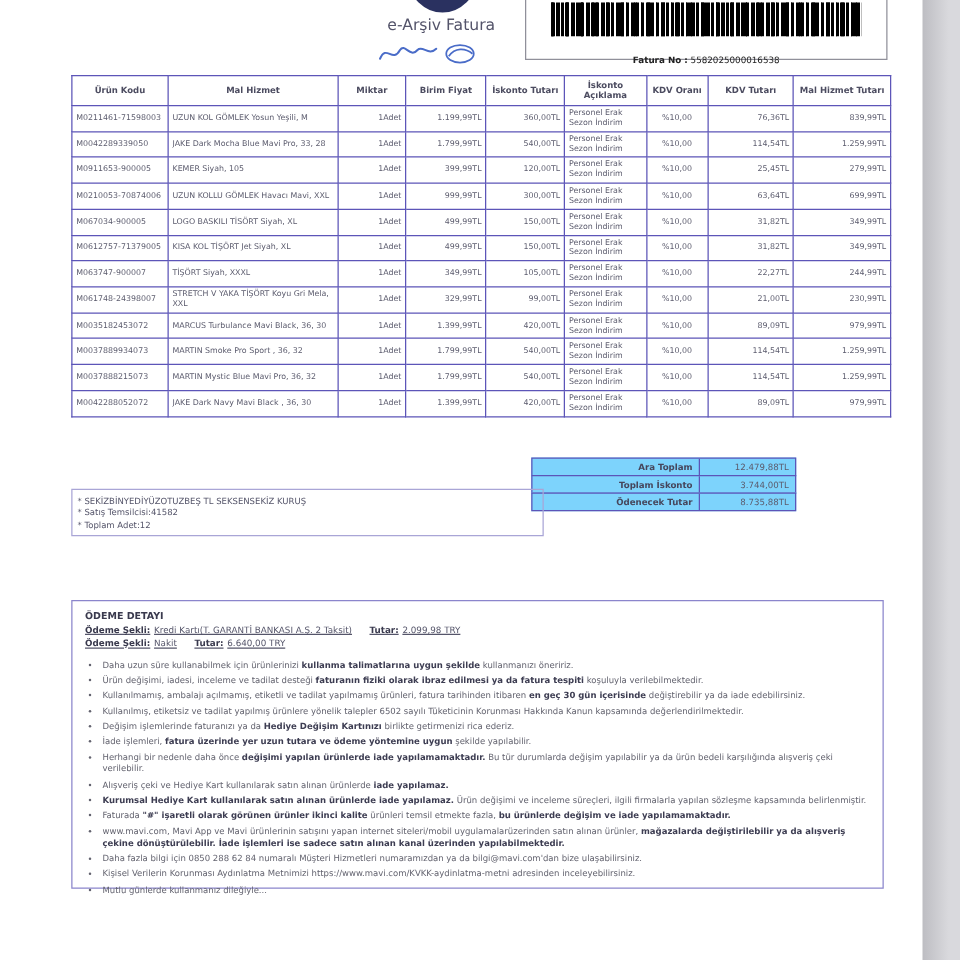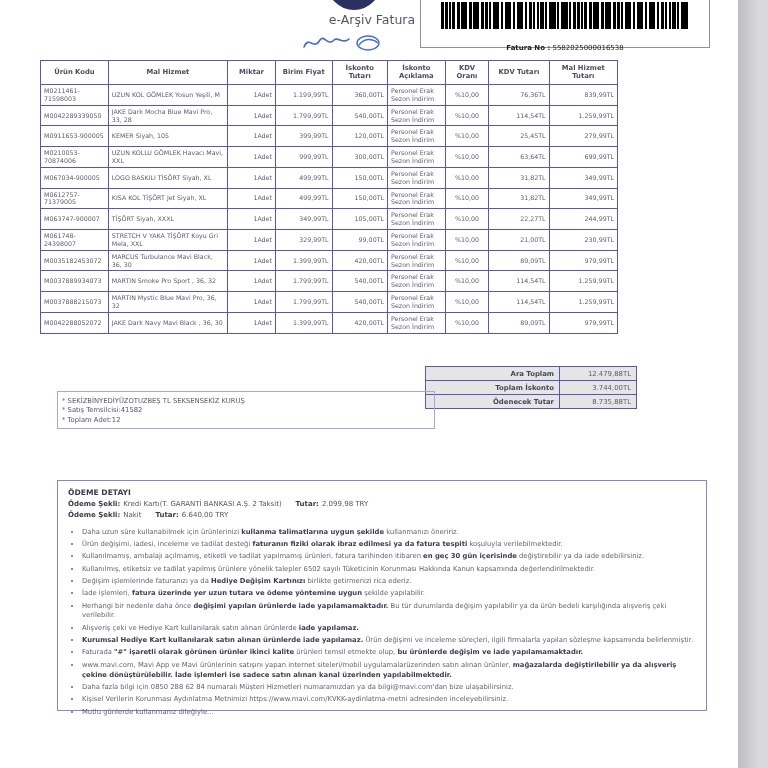--- a/index.html
+++ b/index.html
@@ -1,52 +1,52 @@
 <!DOCTYPE html>
 <html><head>
 <meta charset="utf-8">
 <style>
   html,body{margin:0;padding:0;}
   body{width:768px;height:768px;background:#ffffff;font-family:"DejaVu Sans",sans-serif;position:relative;overflow:hidden;}
   .page{position:absolute;inset:0;background:#fff;}
   .edge-strip{position:absolute;right:0;top:0;width:30px;height:768px;background:linear-gradient(90deg,#bdbdc2,#d9d9dd 70%);}
   
   .logo-circle{position:absolute;left:327px;top:-44px;width:54px;height:54px;border-radius:50%;background:#2a3160;}
-  .doc-type{position:absolute;left:307px;top:12px;width:130px;text-align:center;font-size:12.5px;color:#54546a;}
+  .doc-type{position:absolute;left:288px;top:12px;width:130px;text-align:center;font-size:12.5px;color:#54546a;}
   .signature{position:absolute;left:300px;top:30px;}
   .barcode-box{position:absolute;left:420px;top:-6px;width:288px;height:52px;border:1px solid #90909a;background:#fff;}
   .bars{height:27px;margin:7px 20px 0 20px;background-color:#fff;background-image:
     repeating-linear-gradient(90deg,#000 0 2px,transparent 2px 4px),
     repeating-linear-gradient(90deg,#000 0 1px,transparent 1px 6px),
     repeating-linear-gradient(90deg,#000 0 3px,transparent 3px 11px);}
   .barcode-label{text-align:center;font-size:7px;color:#222;margin-top:15px;}
   .barcode-label .bl{font-weight:bold;}
   
-  table.items{position:absolute;left:40px;top:60px;width:578px;border-collapse:collapse;table-layout:fixed;}
+  table.items{position:absolute;left:57px;top:60px;width:656px;border-collapse:collapse;table-layout:fixed;}
   table.items th,table.items td{border:1px solid #5c55b8;overflow:hidden;}
   table.items th{font-size:6.8px;font-weight:bold;color:#4c4c60;padding:3px 2px;text-align:center;line-height:1.25;}
   table.items td{font-size:6.3px;color:#5c5c6e;padding:2px 3px;line-height:1.25;vertical-align:middle;}
   .c0{width:11.8%;} .c1{width:21.4%;} .c2{width:8.1%;} .c3{width:9.7%;} .c4{width:9.5%;}
   .c5{width:9.9%;} .c6{width:7.3%;} .c7{width:10.4%;} .c8{width:11.9%;margin-left:12px;}
   td.c0,td.c1,td.c5{text-align:left;}
   td.c2,td.c3,td.c4,td.c7,td.c8{text-align:right;}
   td.c6{text-align:center;}
   
   .totals{position:absolute;left:425px;top:367px;width:212px;}
-  .trow{display:flex;border:1px solid #5c55b8;margin-top:-1px;background:#e5e5e5;}
+  .trow{display:flex;border:1px solid #5c55b8;margin-top:-1px;background:#7dd3fc;}
   .tlabel{flex:1;font-size:6.9px;font-weight:bold;color:#46465c;text-align:right;padding:2.5px 5px;}
   .tvalue{width:66px;font-size:6.9px;color:#5c5c6e;text-align:right;padding:2.5px 5px;border-left:1px solid #5c55b8;}
   
   .starred{position:absolute;left:57px;top:391px;width:368px;border:1px solid #a9a5d6;padding:3px 4px;}
   .snote{margin:1.5px 0;font-size:6.8px;color:#55556a;}
   .snote::before{content:"* ";}
   
   .terms-box{position:absolute;left:57px;top:433px;width:650px;height:231px;border:1px solid #8b85cc;padding:7px 10px 4px 10px;box-sizing:border-box;margin-top:47px;}
   .pay-title{font-size:7.6px;font-weight:bold;color:#3a3a4e;margin:0 0 3px 0;}
-  .pline{font-size:7px;color:#55556a;margin:2.5px 0;}
+  .pline{font-size:7px;color:#55556a;margin:2.5px 0;text-decoration:underline;}
   .pline .bl{font-weight:bold;color:#3a3a4e;}
   .pline .pmethod{margin:0 14px 0 3px;}
   .pline .pamount{margin-left:3px;}
   ul.terms{margin:9px 0 0 14px;padding:0;max-width:622px;}
   ul.terms li{font-size:6.8px;line-height:1.45;color:#63636f;margin:2.5px 0;}
   ul.terms .bseg{font-weight:bold;color:#3d3d52;}
 </style>
 </head>
 <body>
 
@@ -251,21 +251,21 @@
     <ul class="terms">
         <li><span class="rseg">Daha uzun süre kullanabilmek için ürünlerinizi </span><span class="bseg">kullanma talimatlarına uygun şekilde</span><span class="rseg"> kullanmanızı öneririz.</span></li>
         <li><span class="rseg">Ürün değişimi, iadesi, inceleme ve tadilat desteği </span><span class="bseg">faturanın fiziki olarak ibraz edilmesi ya da fatura tespiti</span><span class="rseg"> koşuluyla verilebilmektedir.</span></li>
         <li><span class="rseg">Kullanılmamış, ambalajı açılmamış, etiketli ve tadilat yapılmamış ürünleri, fatura tarihinden itibaren </span><span class="bseg">en geç 30 gün içerisinde</span><span class="rseg"> değiştirebilir ya da iade edebilirsiniz.</span></li>
         <li><span class="rseg">Kullanılmış, etiketsiz ve tadilat yapılmış ürünlere yönelik talepler 6502 sayılı Tüketicinin Korunması Hakkında Kanun kapsamında değerlendirilmektedir.</span></li>
         <li><span class="rseg">Değişim işlemlerinde faturanızı ya da </span><span class="bseg">Hediye Değişim Kartınızı</span><span class="rseg"> birlikte getirmenizi rica ederiz.</span></li>
         <li><span class="rseg">İade işlemleri, </span><span class="bseg">fatura üzerinde yer uzun tutara ve ödeme yöntemine uygun</span><span class="rseg"> şekilde yapılabilir.</span></li>
         <li><span class="rseg">Herhangi bir nedenle daha önce </span><span class="bseg">değişimi yapılan ürünlerde iade yapılamamaktadır.</span><span class="rseg"> Bu tür durumlarda değişim yapılabilir ya da ürün bedeli karşılığında alışveriş çeki verilebilir.</span></li>
         <li><span class="rseg">Alışveriş çeki ve Hediye Kart kullanılarak satın alınan ürünlerde </span><span class="bseg">iade yapılamaz.</span></li>
         <li><span class="bseg">Kurumsal Hediye Kart kullanılarak satın alınan ürünlerde iade yapılamaz.</span><span class="rseg"> Ürün değişimi ve inceleme süreçleri, ilgili firmalarla yapılan sözleşme kapsamında belirlenmiştir.</span></li>
-        <li><span class="rseg">Faturada </span><span class="bseg">"#" işaretli olarak görünen ürünler ikinci kalite</span><span class="rseg"> ürünleri temsil etmekte olup, </span><span class="bseg">bu ürünlerde değişim ve iade yapılamamaktadır.</span></li>
+        <li><span class="rseg">Faturada </span><span class="bseg">"#" işaretli olarak görünen ürünler ikinci kalite</span><span class="rseg"> ürünleri temsil etmekte fazla, </span><span class="bseg">bu ürünlerde değişim ve iade yapılamamaktadır.</span></li>
         <li><span class="rseg">www.mavi.com, Mavi App ve Mavi ürünlerinin satışını yapan internet siteleri/mobil uygulamalarüzerinden satın alınan ürünler, </span><span class="bseg">mağazalarda değiştirilebilir ya da alışveriş çekine dönüştürülebilir. İade işlemleri ise sadece satın alınan kanal üzerinden yapılabilmektedir.</span></li>
         <li><span class="rseg">Daha fazla bilgi için 0850 288 62 84 numaralı Müşteri Hizmetleri numaramızdan ya da bilgi@mavi.com'dan bize ulaşabilirsiniz.</span></li>
         <li><span class="rseg">Kişisel Verilerin Korunması Aydınlatma Metnimizi https://www.mavi.com/KVKK-aydinlatma-metni adresinden inceleyebilirsiniz.</span></li>
         <li><span class="rseg">Mutlu günlerde kullanmanız dileğiyle...</span></li>
       </ul>
   </div>
 
   <div class="edge-strip"></div>
 </div>
 

